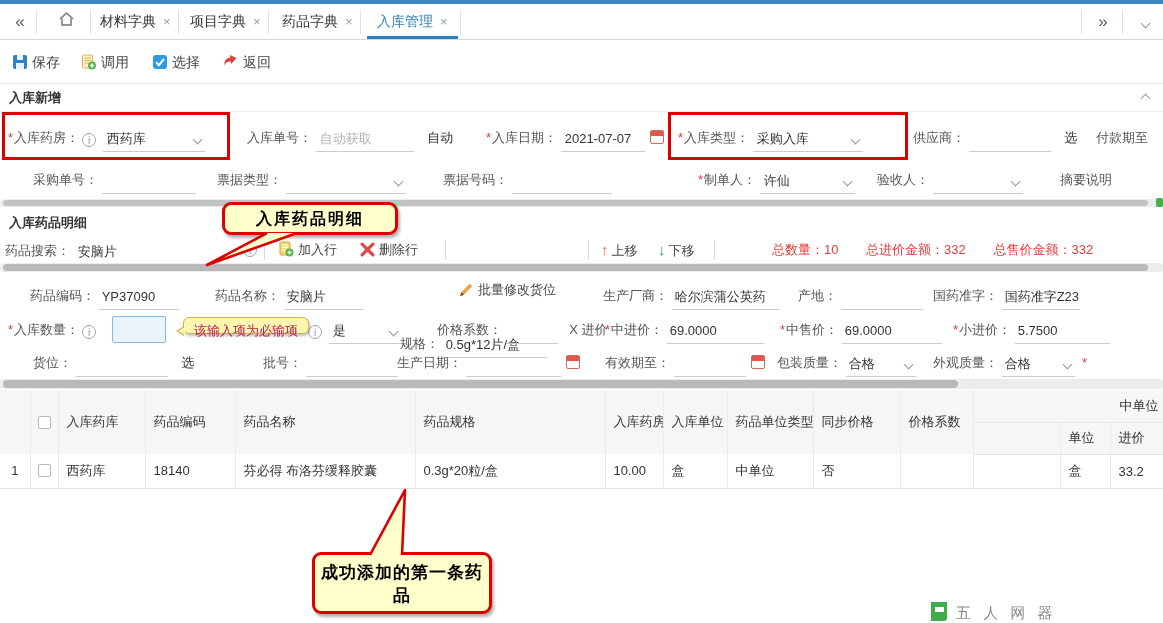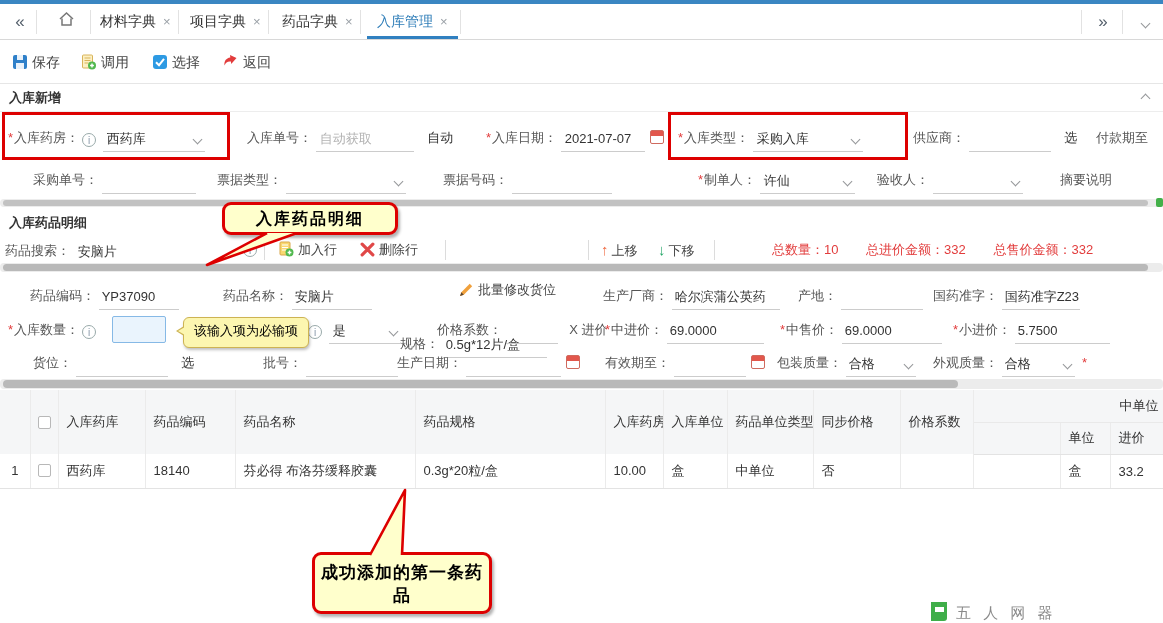--- a/index.html
+++ b/index.html
@@ -50,21 +50,21 @@
   
   .sep { position:absolute; top:240px; width:1px; height:20px; background:#dcdcdc; }
   .abtn { position:absolute; top:237px; height:26px; line-height:26px; font-size:13px; color:#444; cursor:pointer; white-space:nowrap; }
   .abtn svg { vertical-align:-3px; margin-right:4px; }
   .arrow-up { color:#f0704a; font-weight:bold; font-size:15px; margin-right:3px; }
   .arrow-down { color:#28a86a; font-weight:bold; font-size:15px; margin-right:3px; }
   .stat { color:#e23c3c; font-size:13px; }
 
   
   .qtyinput { position:absolute; left:112px; top:316px; width:54px; height:27px; background:#eaf4fd; border:1px solid #86b9e6; border-radius:2px; }
-  .tooltip { position:absolute; left:183px; top:317px; height:31px; line-height:25px; padding:0 10px; background:#fcf6b0; border:1px solid #cdb353; border-radius:6px; font-size:13px; color:#000000; box-shadow:1px 2px 3px rgba(0,0,0,.25); z-index:5; white-space:nowrap; }
+  .tooltip { position:absolute; left:183px; top:317px; height:17px; line-height:25px; padding:0 10px; background:#fcf6b0; border:1px solid #cdb353; border-radius:6px; font-size:13px; color:#be185d; box-shadow:1px 2px 3px rgba(0,0,0,.25); z-index:5; white-space:nowrap; }
   .tooltip::before { content:""; position:absolute; left:-8px; top:8px; border:5px solid transparent; border-right:8px solid #cdb353; border-left:none; }
   .tooltip::after { content:""; position:absolute; left:-6px; top:9px; border:4px solid transparent; border-right:7px solid #fcf6b0; border-left:none; }
 
   
   #tbl { position:absolute; left:0; top:390px; width:1185px; border-collapse:collapse; table-layout:fixed; font-size:13px; color:#333; }
   #tbl th, #tbl td { border-right:1px solid #ebebeb; padding:0 0 0 8px; text-align:left; font-weight:normal; overflow:hidden; white-space:nowrap; }
   #tbl thead th { background:#f5f6f7; }
   #tbl thead tr.h1 th { height:32px; }
   #tbl thead tr.h2 th { height:32px; }
   #tbl thead tr.h2 th { border-bottom:1px solid #e3e3e3; }
@@ -243,21 +243,21 @@
   </div>
 
   <div class="sbtrack" style="top:263px;height:9px;">
     <div class="sbthumb" style="left:3px;width:1145px;height:7px;background:#b9b9b9;"></div>
   </div>
 
   <div class="f" style="left:30px;top:282px;">
     <span class="lbl">药品编码：</span>
     <span class="inp" style="width:80px;"><span style="margin-left:3px;">YP37090</span></span>
   </div>
-  <div class="f" style="left:215px;top:282px;margin-left:8px;">
+  <div class="f" style="left:215px;top:282px;">
     <span class="lbl">药品名称：</span>
     <span class="inp" style="width:80px;"><span style="margin-left:3px;">安脑片</span></span>
   </div>
   <div class="f" style="left:400px;top:282px;margin-top:48px;">
     <span class="lbl">规格：</span>
     <span class="inp" style="width:104px;"><span style="margin-left:3px;">0.5g*12片/盒</span></span>
   </div>
   <div class="f" style="left:603px;top:282px;">
     <span class="lbl">生产厂商：</span>
     <span class="inp" style="width:108px;"><span style="margin-left:3px;">哈尔滨蒲公英药</span></span>

